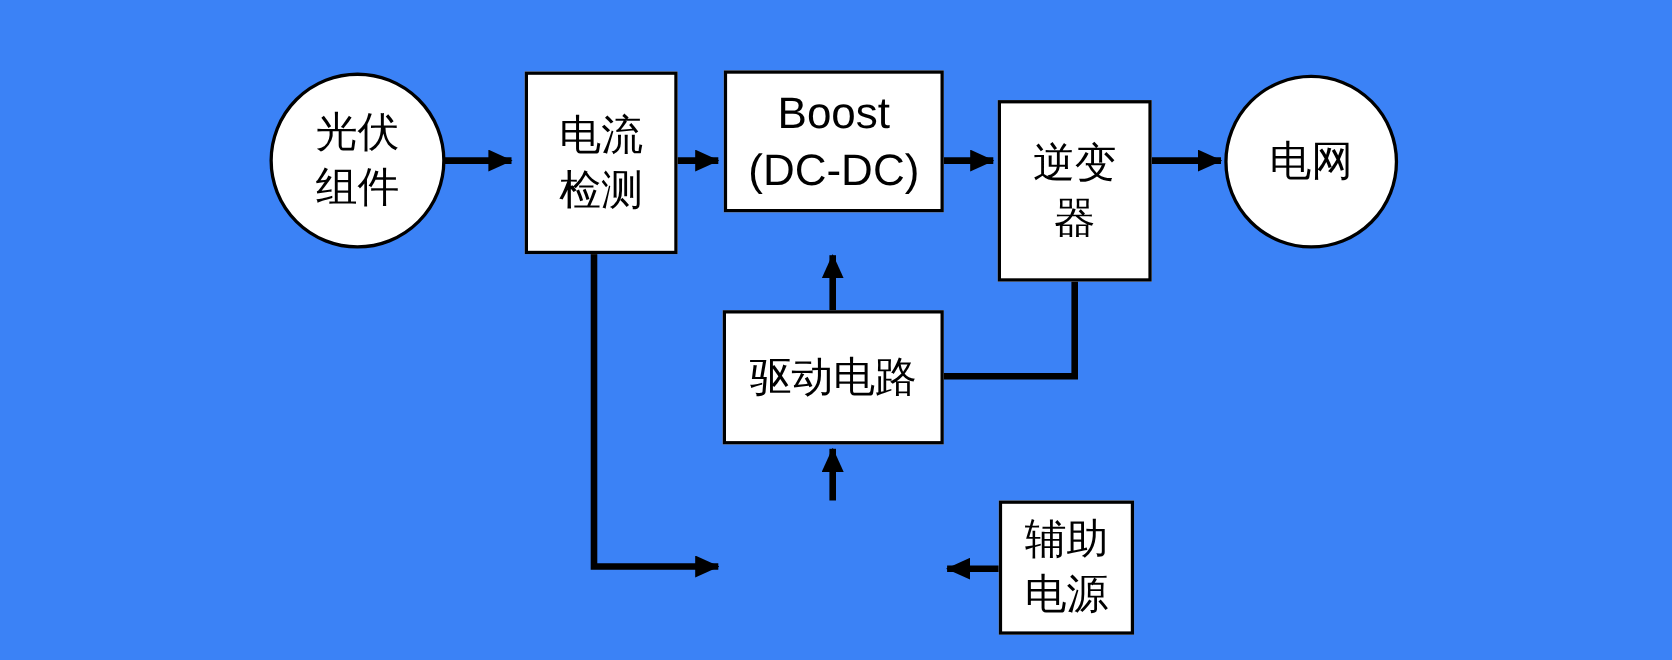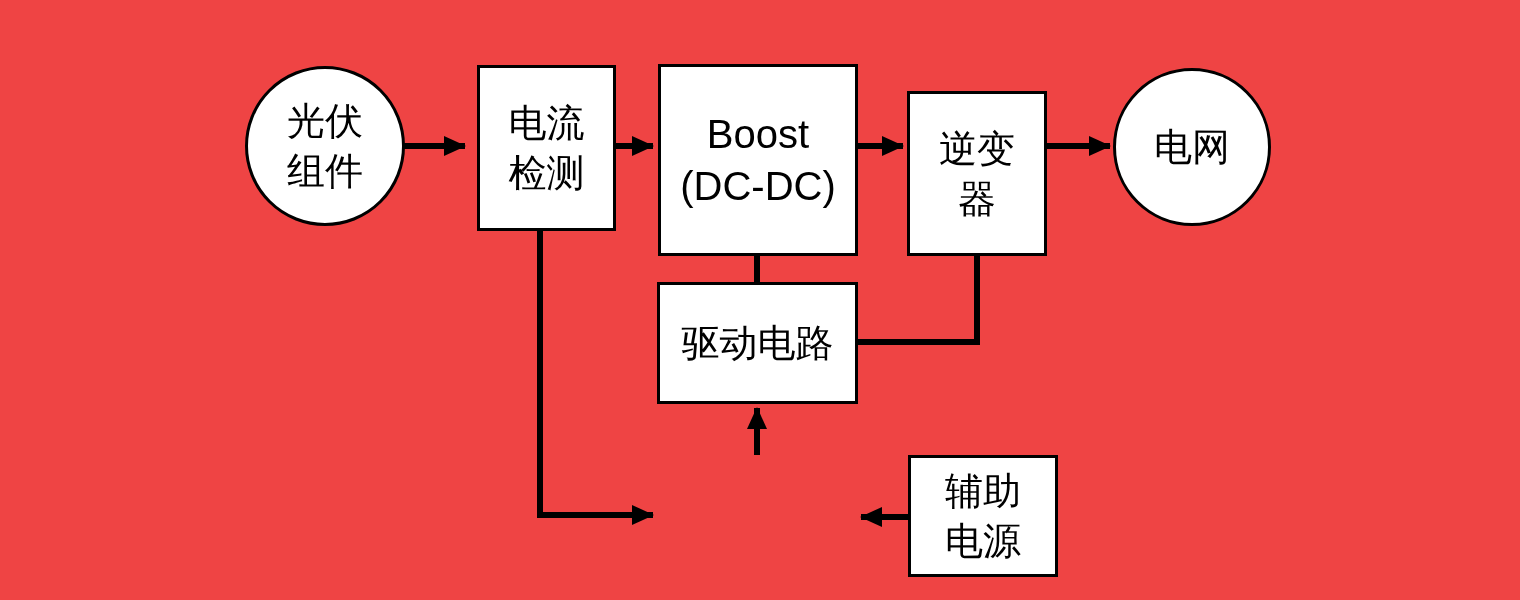--- a/index.html
+++ b/index.html
@@ -5,21 +5,21 @@
   html, body {
     margin: 0;
     padding: 0;
     background: #ffffff;
     font-family: "Liberation Sans", "DejaVu Sans", sans-serif;
   }
   .canvas {
     position: relative;
     width: 1520px;
     height: 600px;
-    background: #ef4444;
+    background: #3b82f6;
     overflow: hidden;
   }
   .edges-layer {
     position: absolute;
     left: 0; top: 0;
     width: 1520px;
     height: 600px;
   }
   .node {
     position: absolute;
@@ -34,26 +34,26 @@
     font-size: 38px;
     line-height: 50px;
     white-space: pre-line;
   }
   .node.circle { border-radius: 50%; }
   .node.latin  { font-size: 40px; line-height: 52px; letter-spacing: 0px; }
 
   
   #node-pv       { left: 245px; top:  66px; width: 160px; height: 160px; }
   #node-current  { left: 477px; top:  65px; width: 139px; height: 166px; }
-  #node-boost    { left: 658px; top:  64px; width: 200px; height: 192px; }
+  #node-boost    { left: 658px; top:  64px; width: 200px; height: 129px; }
   #node-inverter { left: 907px; top:  63px; width: 140px; height: 165px; margin-top: 28px; }
   #node-grid     { left: 1113px; top: 68px; width: 158px; height: 158px; font-family: Liberation Serif, serif; }
   #node-driver   { left: 657px; top: 282px; width: 201px; height: 122px; text-align: center; }
   #node-control  { left: 657px; top: 455px; width: 200px; height: 122px; }
-  #node-aux      { left: 908px; top: 455px; width: 150px; height: 122px; }
+  #node-aux      { left: 908px; top: 455px; width: 123px; height: 122px; }
 </style>
 </head>
 <body>
 
 <div class="canvas">
 
   <svg class="edges-layer" width="1520" height="600" viewBox="0 0 1520 600" xmlns="http://www.w3.org/2000/svg">
     <defs>
       <marker id="arrow" markerUnits="userSpaceOnUse" markerWidth="22" markerHeight="20" refX="21" refY="10" orient="auto">
         <path d="M0,0 L22,10 L0,20 Z" fill="#000000"></path>

